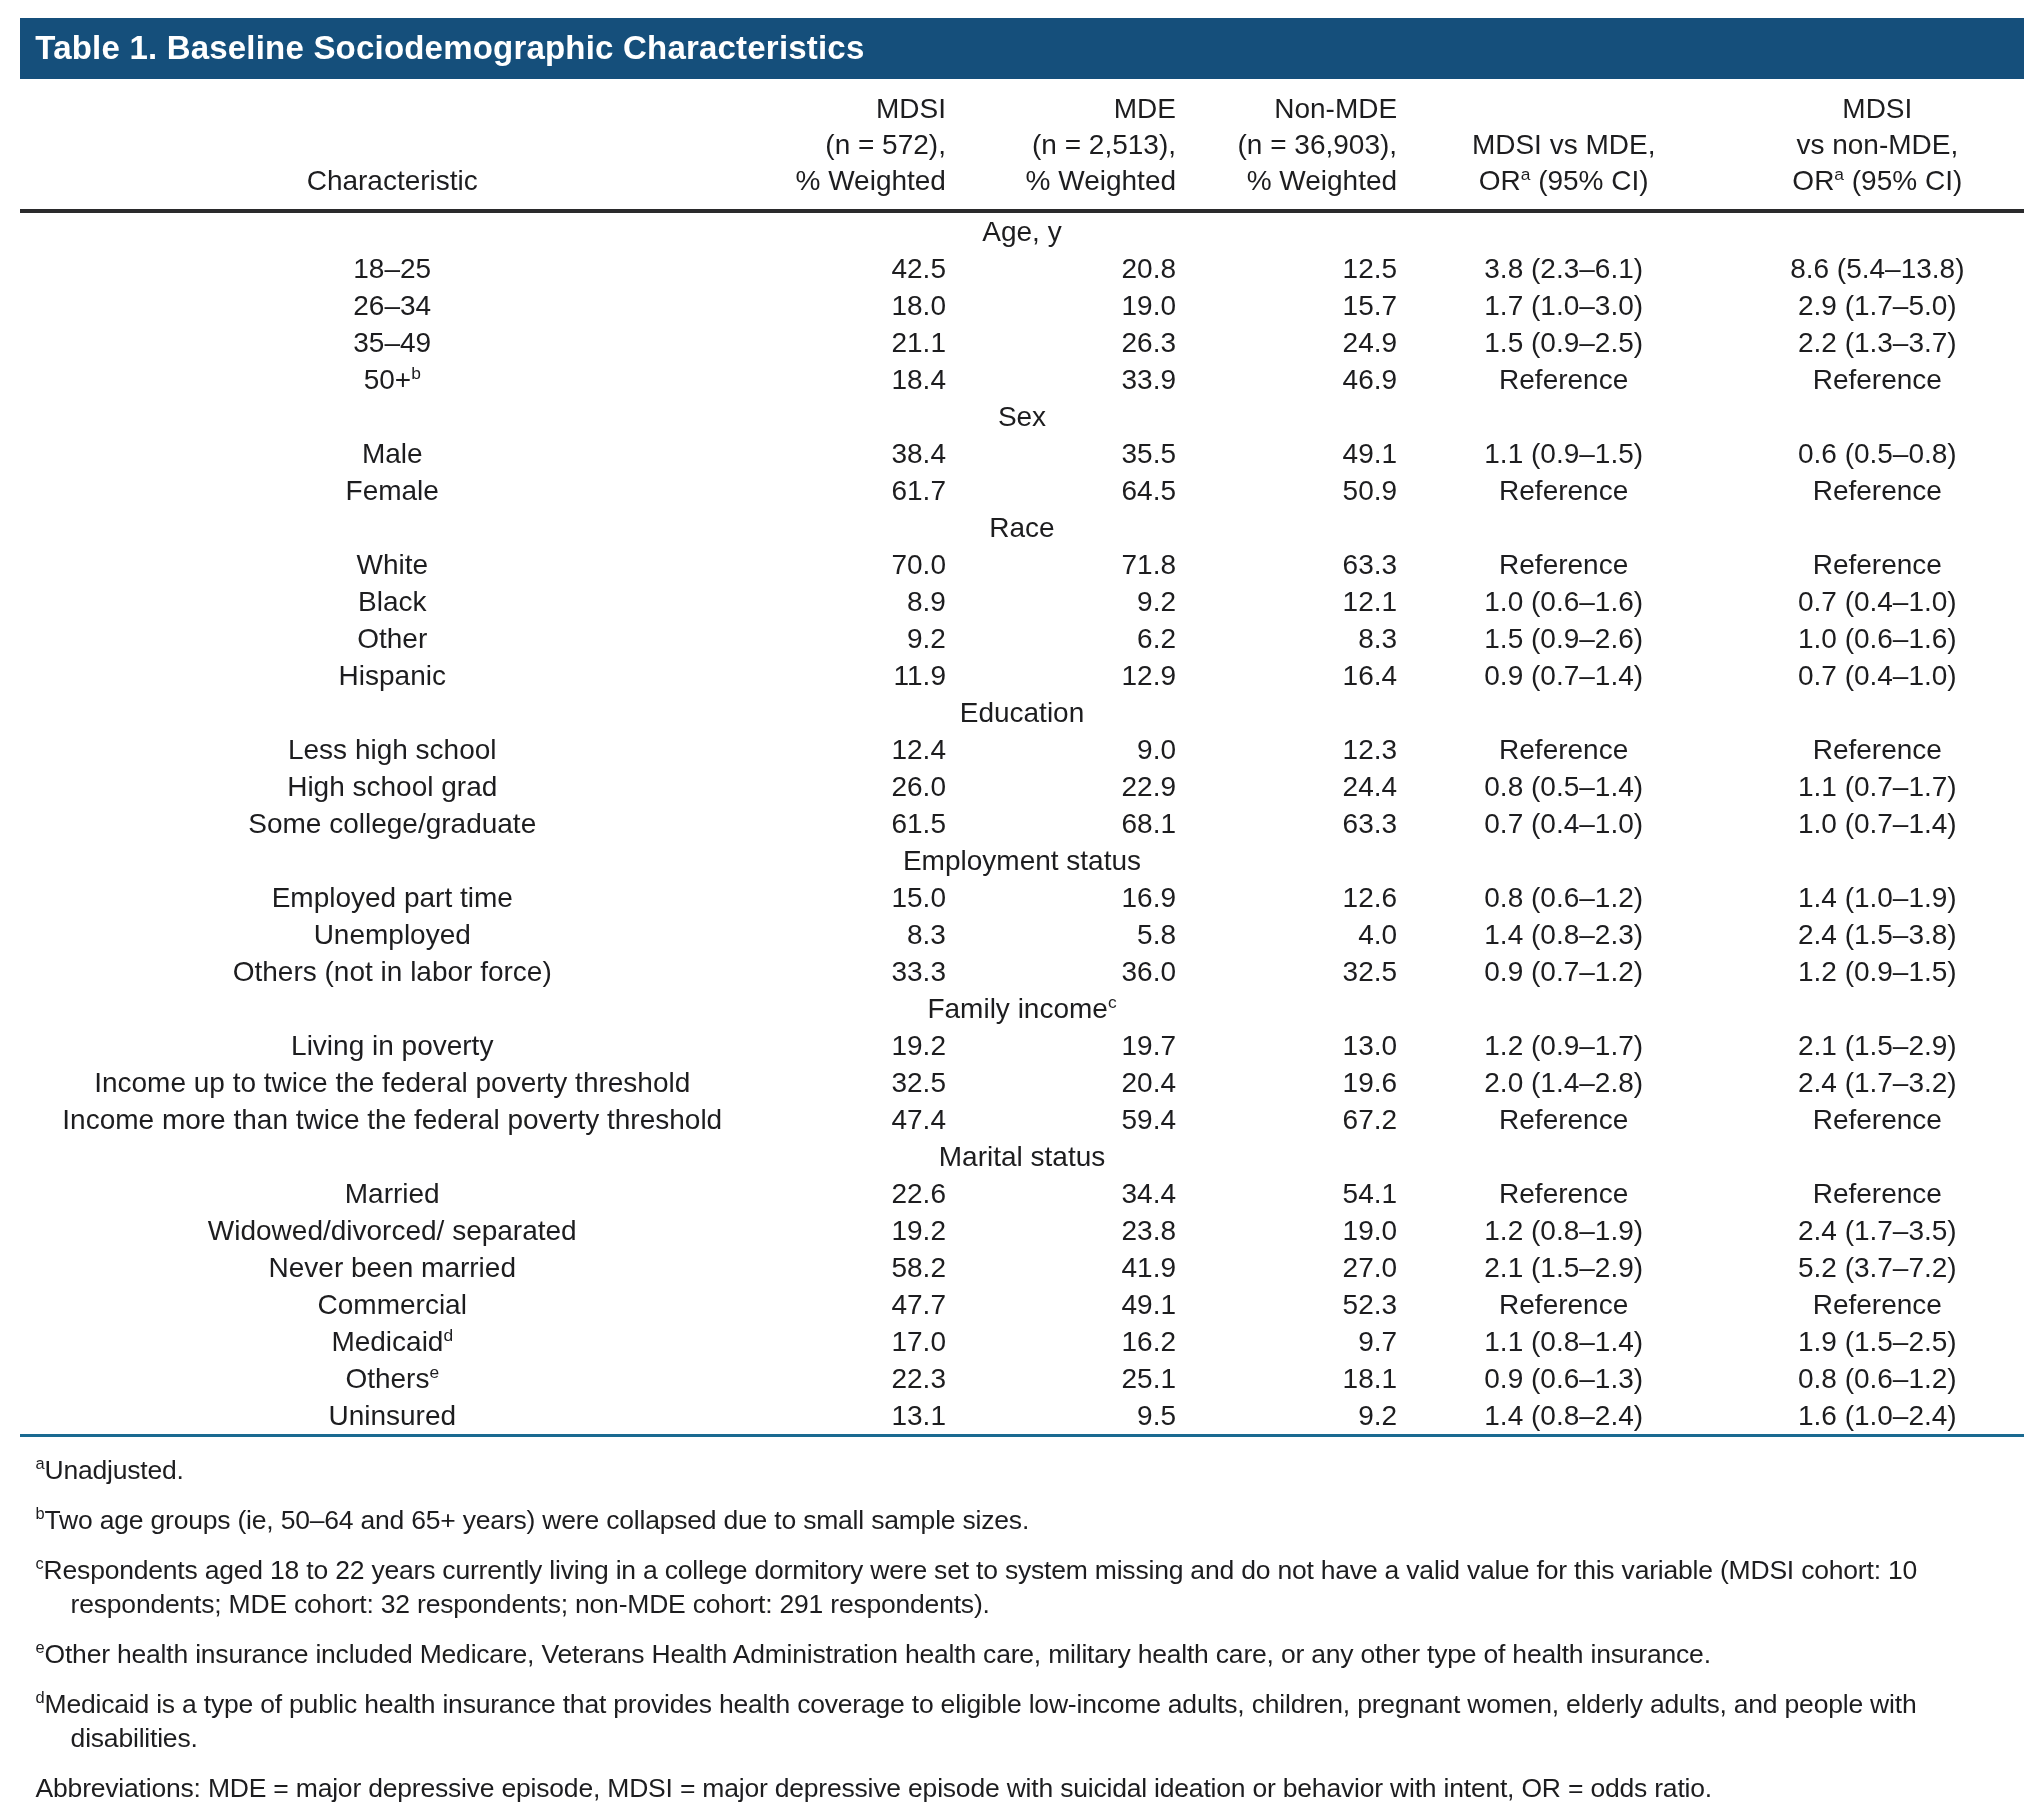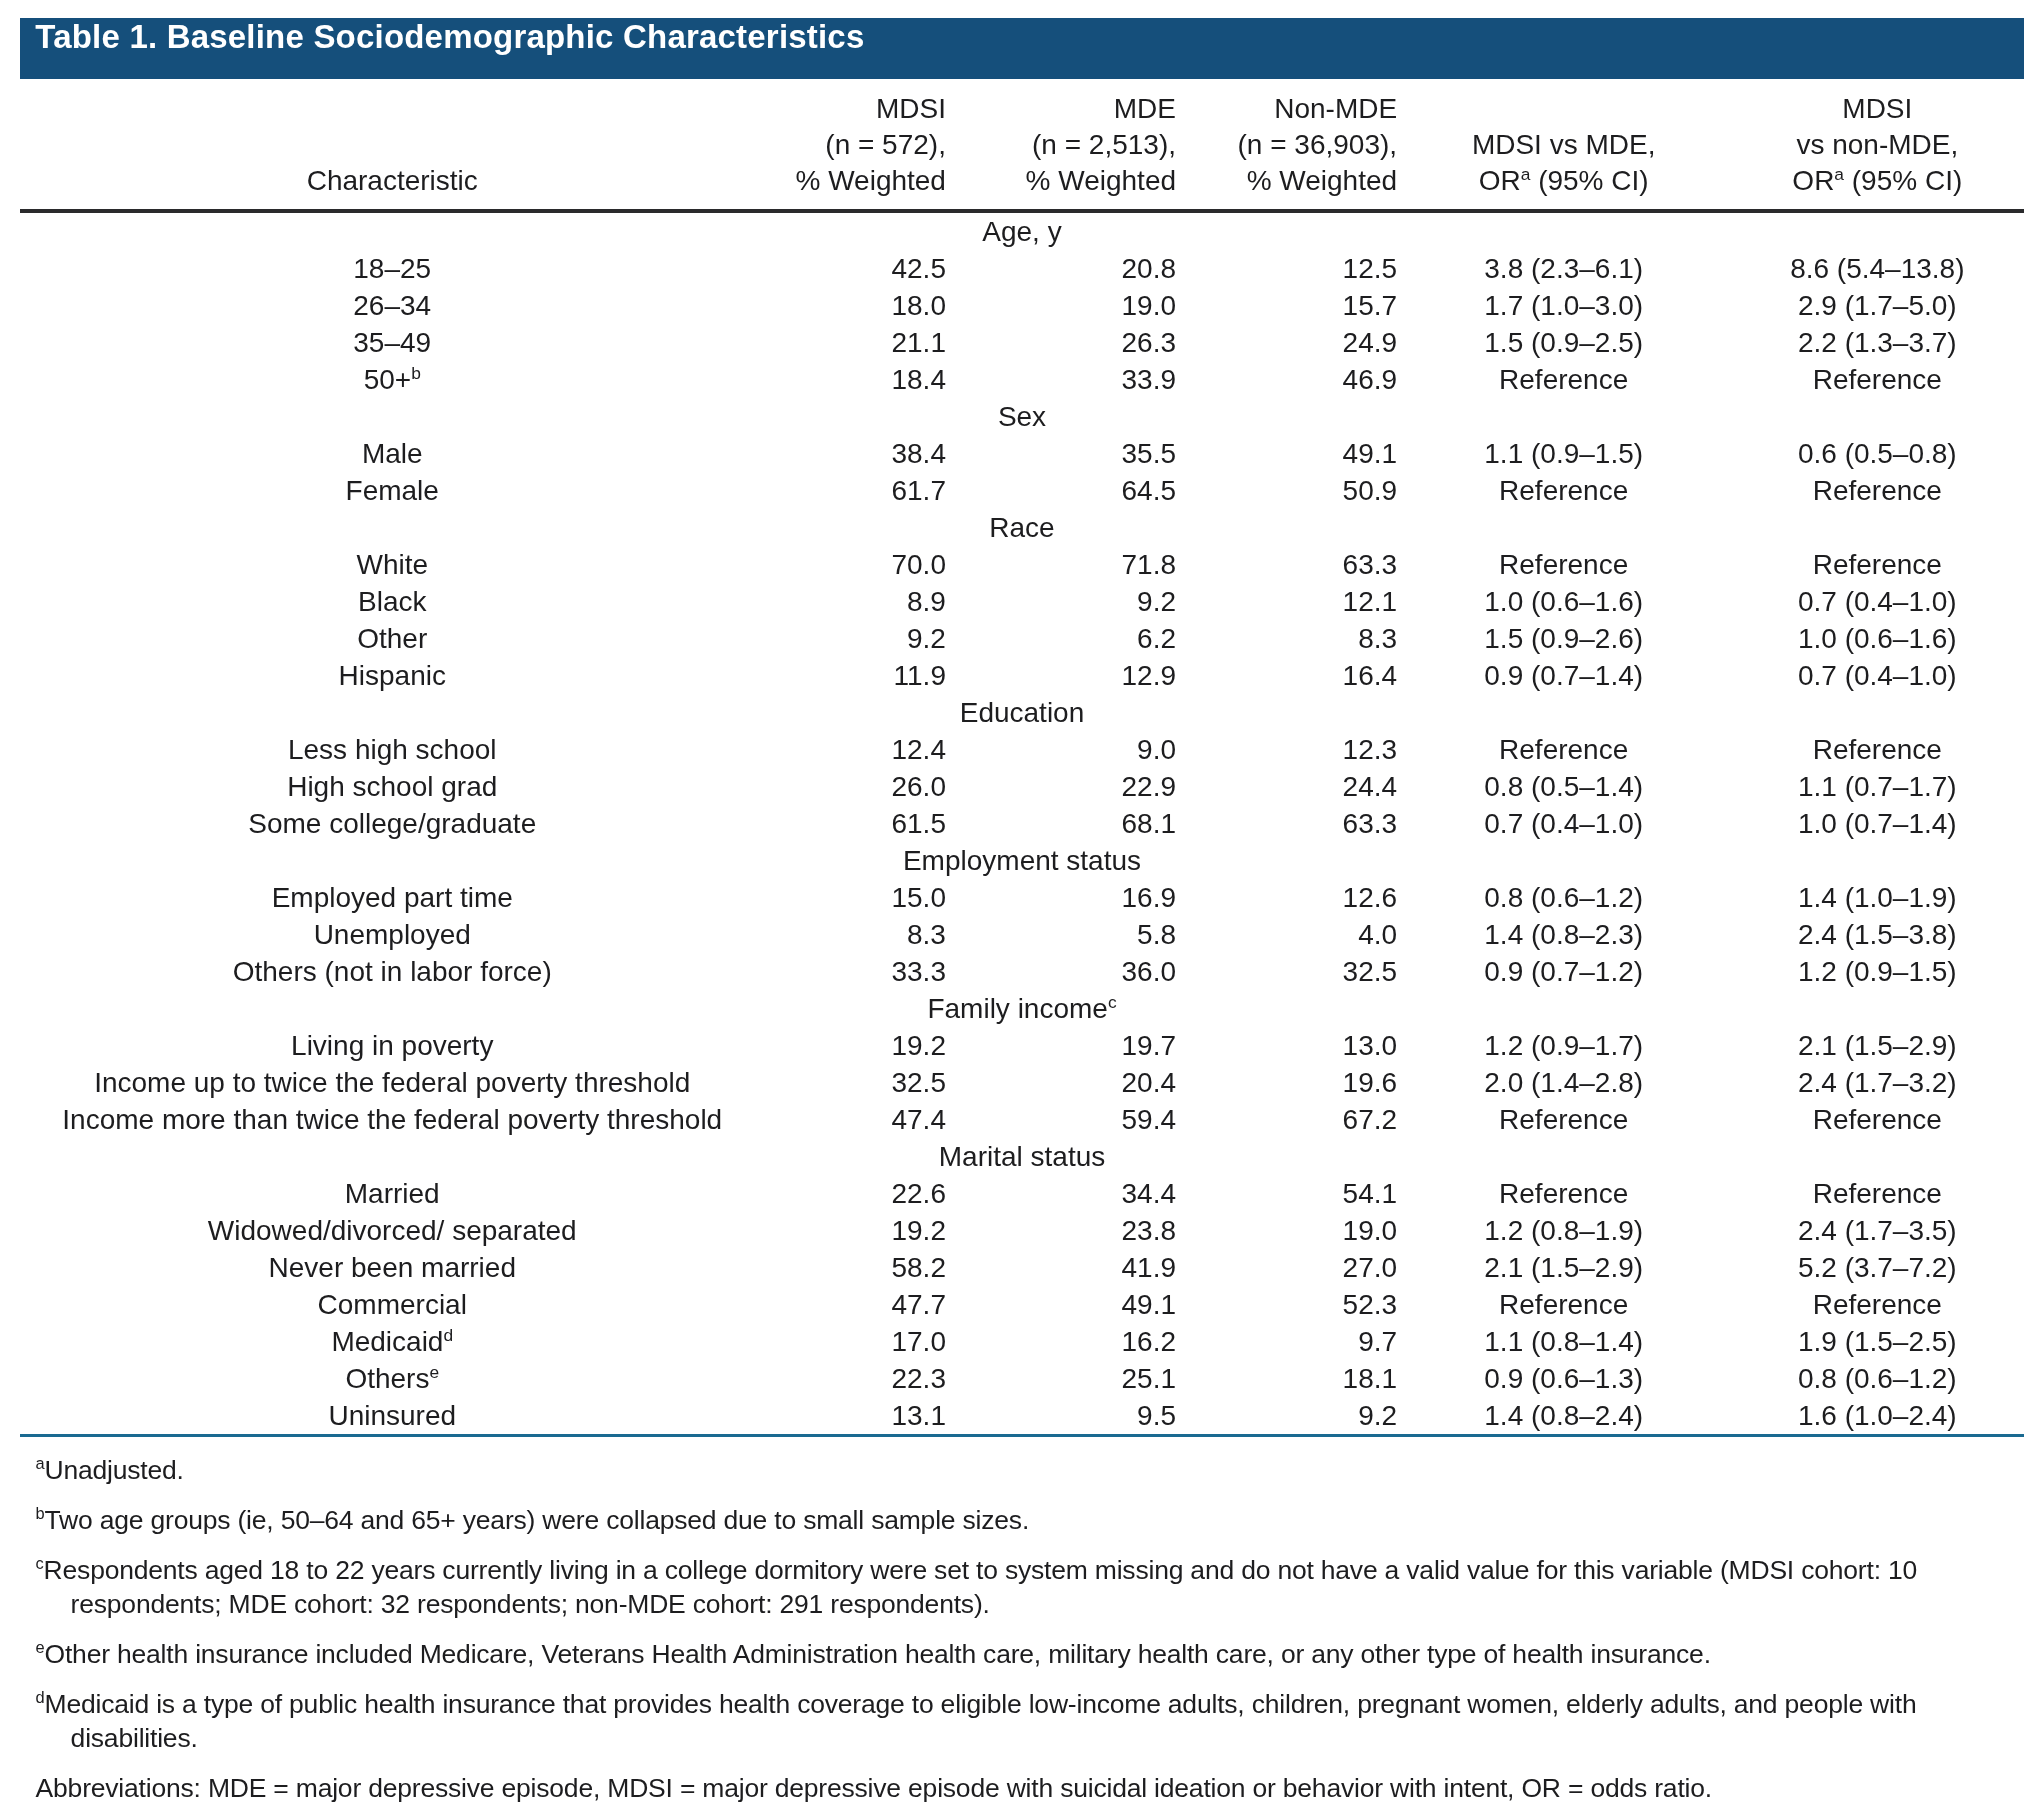--- a/index.html
+++ b/index.html
@@ -14,21 +14,21 @@
     height: 1815px;
     overflow: hidden;
   }
   .page {
     margin: 17.6px 19.6px 0 19.6px;
   }
   .title-bar {
     background: #154f7b;
     height: 61px;
     display: flex;
-    align-items: flex-start;
+    align-items: center;
     padding-left: 15.7px;
     box-sizing: border-box;
   }
   .title-bar span {
     color: #ffffff;
     font-size: 33px;
     font-weight: bold;
     letter-spacing: 0.2px;
   }
   table.char-table {

